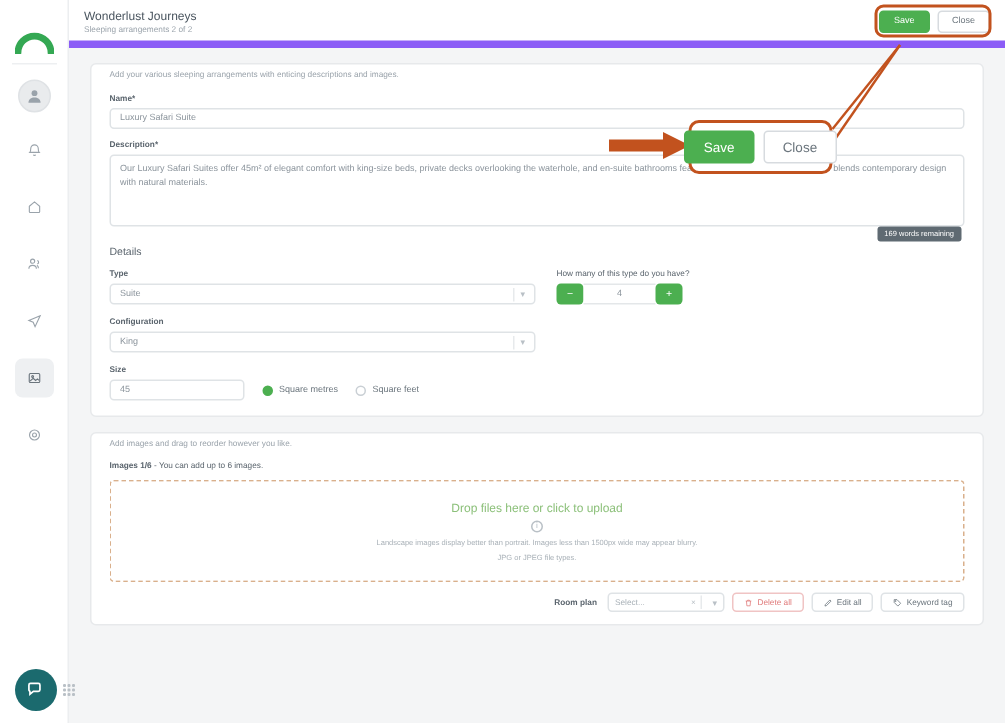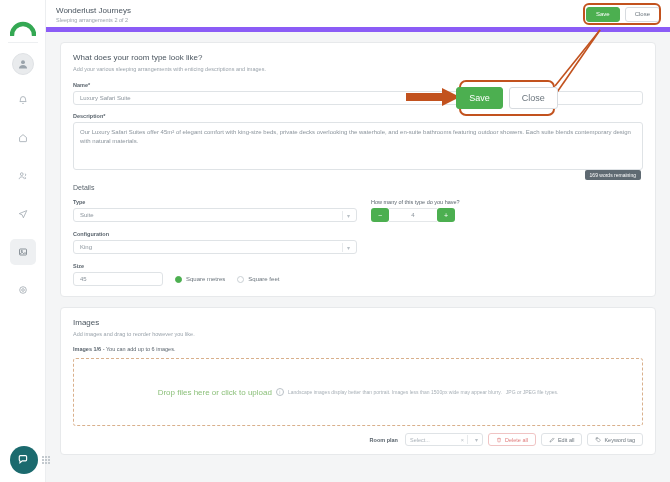--- a/index.html
+++ b/index.html
@@ -87,21 +87,21 @@
   }
 
   
   .radio-row { display:flex; align-items:center; gap:4px; font-size:6px; color:#6b757d; }
   .radio { width:7px; height:7px; border-radius:50%; border:1px solid #c9cfd4; background:#fff; }
   .radio.on { background:#4caf50; border-color:#4caf50; }
 
   
   #dropzone {
     margin:6px 12px 0; border:1px dashed #d9b08c; border-radius:3px;
-    height:68px; display:flex; flex-direction:row;
+    height:68px; display:flex; flex-direction:column;
     align-items:center; justify-content:center; gap:4px;
   }
   #dz-title { font-size:8px; color:#8cc07a; }
   #dz-note1 { font-size:5px; color:#a8b0b7; }
   #dz-note2 { font-size:5px; color:#a8b0b7; }
   .info-circ {
     width:8px; height:8px; border-radius:50%; border:1px solid #b9c0c6;
     color:#b9c0c6; font-size:5.5px; display:flex; align-items:center; justify-content:center;
   }
 
@@ -216,21 +216,20 @@
   <div id="hdr-sub">Sleeping arrangements 2 of 2</div>
   <div id="hdr-btns">
     <button class="btn btn-save">Save</button>
     <button class="btn btn-close">Close</button>
   </div>
 </div>
 
 <div id="page">
 
   <div class="card" style="padding-bottom:10px;">
-    <div class="card-h1">What does your room type look like?</div>
     <div class="card-sub">Add your various sleeping arrangements with enticing descriptions and images.</div>
 
     <div style="padding:10px 12px 0;">
       <div class="fld-label">
         <span>Name</span><span class="req">*</span>
       </div>
       <div class="input">Luxury Safari Suite</div>
     </div>
 
     <div style="padding:8px 12px 0; position:relative;">
@@ -284,21 +283,20 @@
         <div style="display:flex;">
           <div class="step-btn">−</div>
           <div class="step-val">4</div>
           <div class="step-btn">+</div>
         </div>
       </div>
     </div>
   </div>
 
   <div class="card">
-    <div class="card-h1">Images</div>
     <div class="card-sub">Add images and drag to reorder however you like.</div>
     <div style="padding:9px 12px 0; font-size:5.5px; color:#5a646d;">
       <span style="font-weight:bold;">Images 1/6</span>
       <span>- You can add up to 6 images.</span>
     </div>
 
     <div id="dropzone">
       <div id="dz-title">Drop files here or click to upload</div>
       <div class="info-circ">i</div>
       <div id="dz-note1">Landscape images display better than portrait. Images less than 1500px wide may appear blurry.</div>

